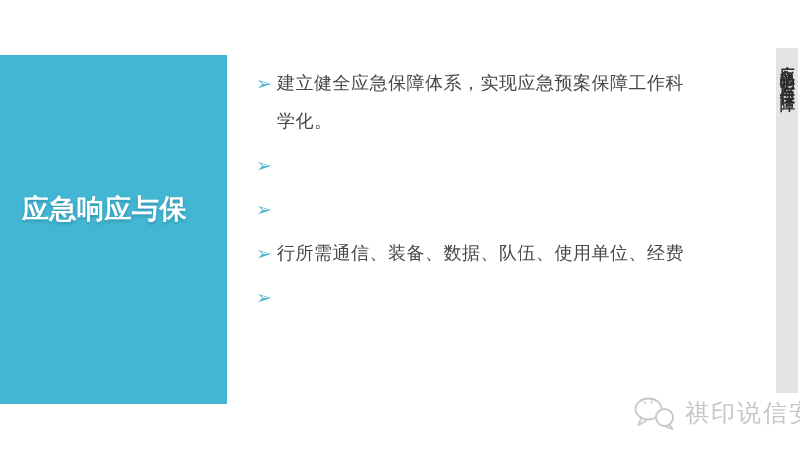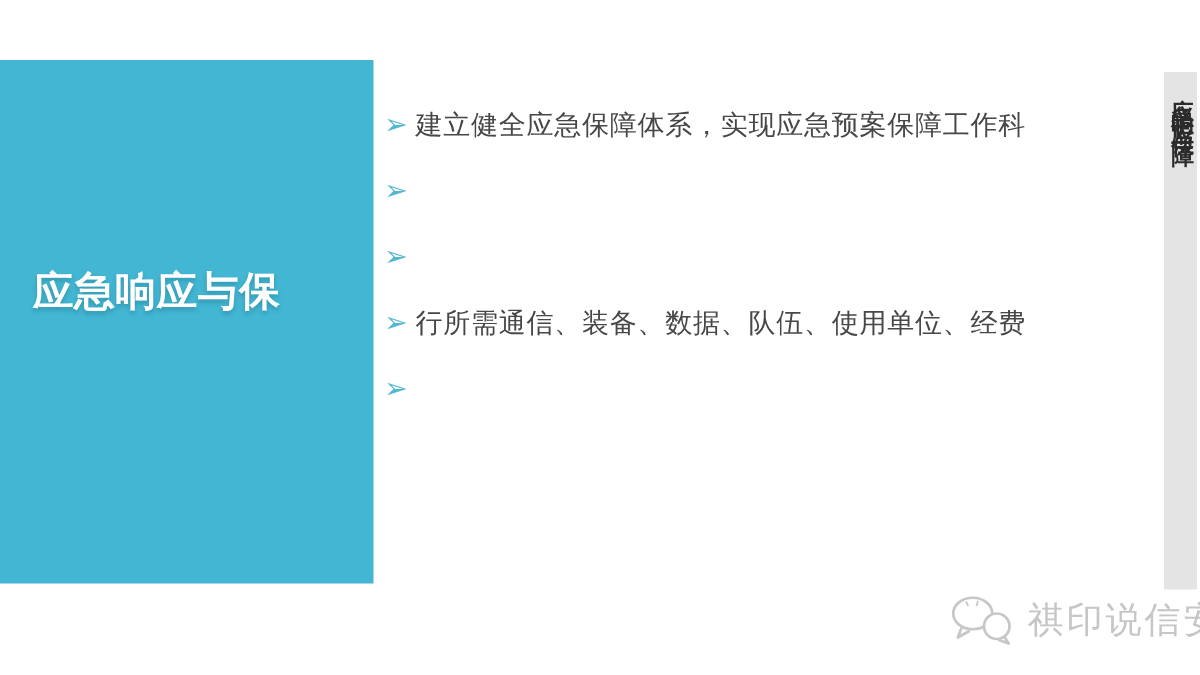--- a/index.html
+++ b/index.html
@@ -9,22 +9,22 @@
     height: 450px;
     background: #ffffff;
     overflow: hidden;
     font-family: "Liberation Sans", "DejaVu Sans", sans-serif;
   }
 
   
   .panel {
     position: absolute;
     left: 0;
-    top: 40px;
-    width: 249px;
+    top: 55px;
+    width: 227px;
     height: 349px;
     background: var(--panel-bg, #42b6d2);
   }
   .panel-title {
     position: absolute;
     left: 22px;
     top: 138px;
     font-size: 27px;
     line-height: 32px;
     font-weight: bold;
@@ -106,20 +106,21 @@
       <div>应急响应与保</div>
     </div>
   </div>
 
   <div class="content">
 
     <div class="bullet">
       <span class="marker">➢</span>
       <div class="blines">
         <div class="bline">建立健全应急保障体系，实现应急预案保障工作科</div>
+        <div class="bline">学化。</div>
       </div>
     </div>
 
     <div class="bullet">
       <span class="marker">➢</span>
     </div>
 
     <div class="bullet">
       <span class="marker">➢</span>
     </div>

